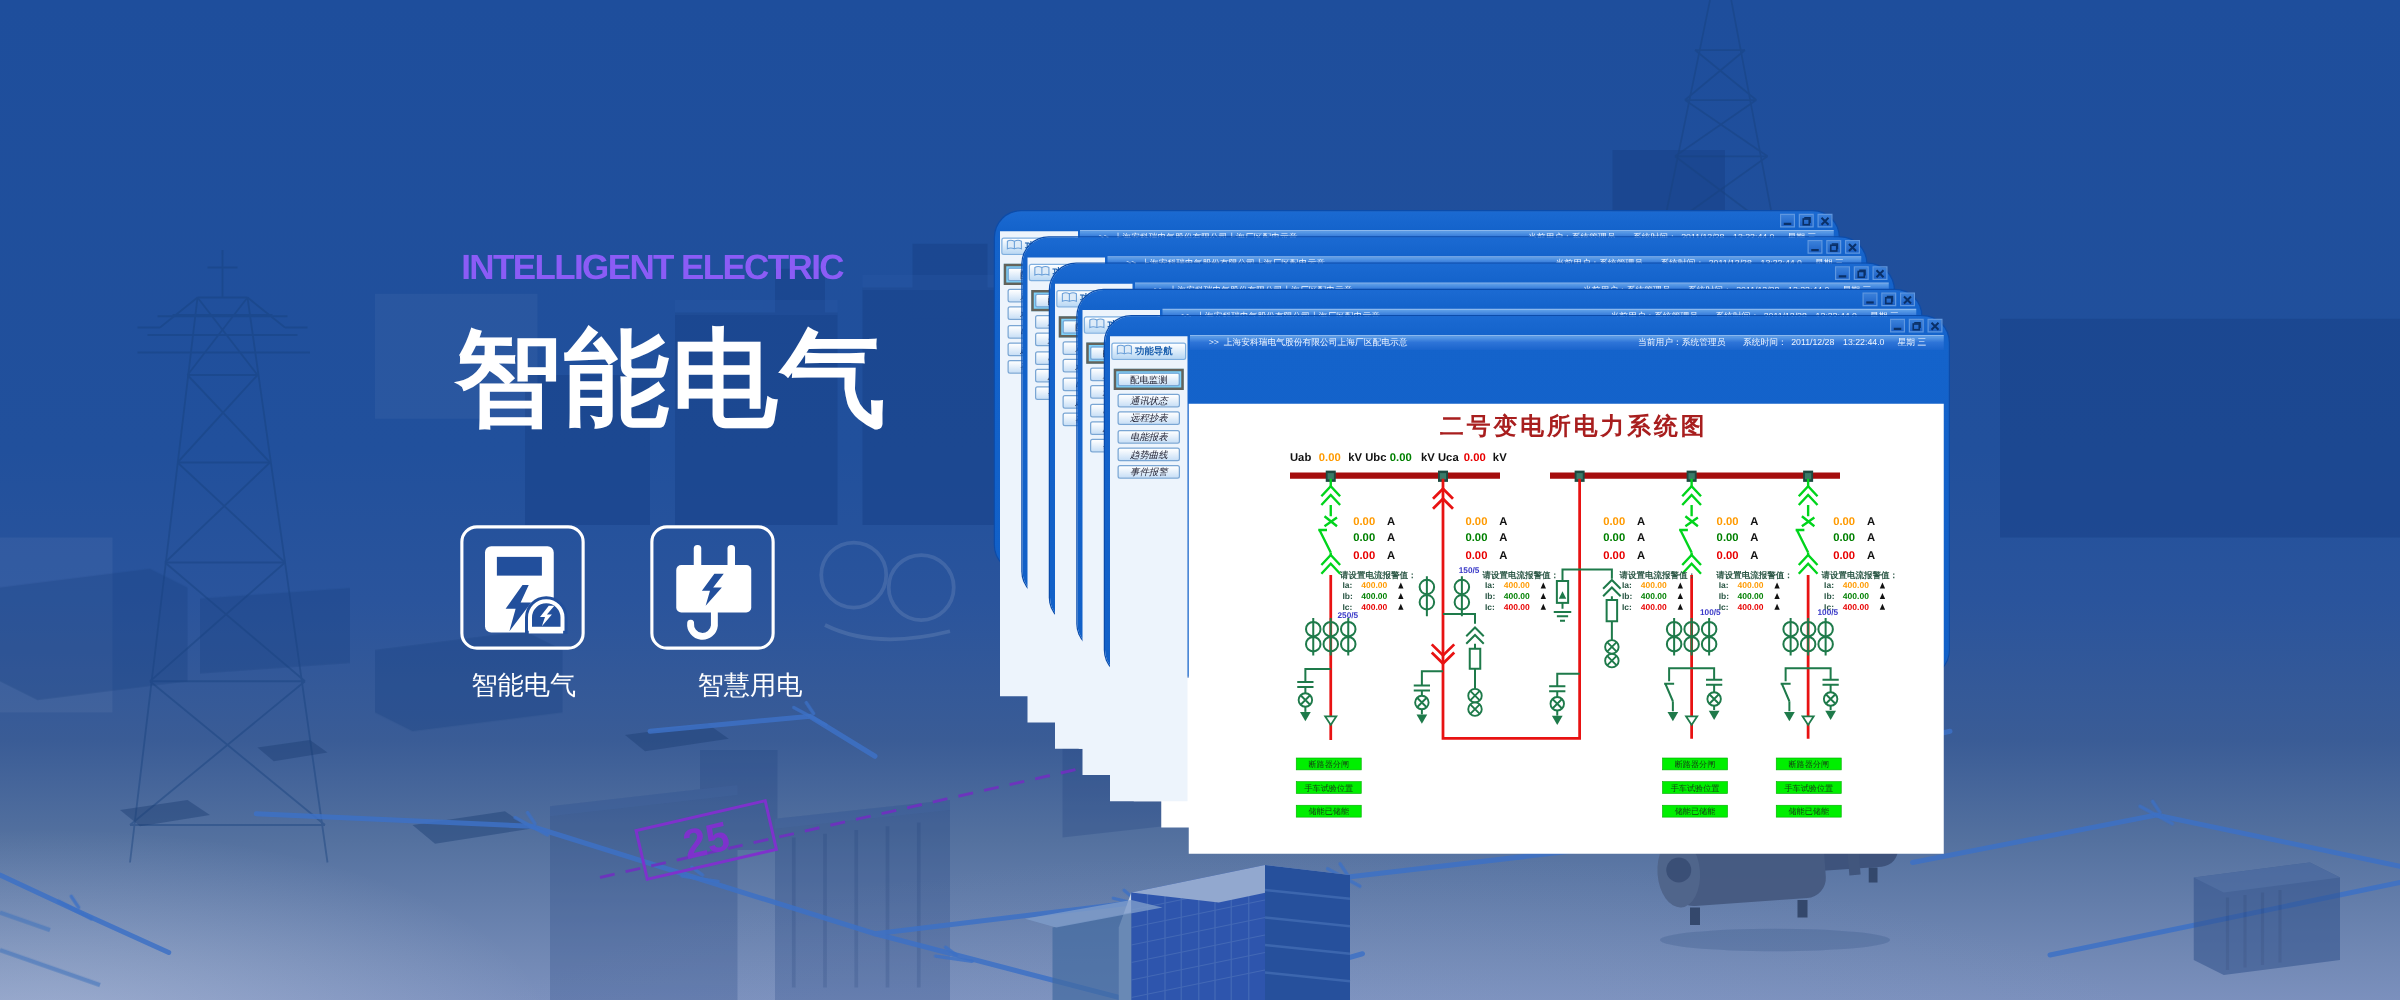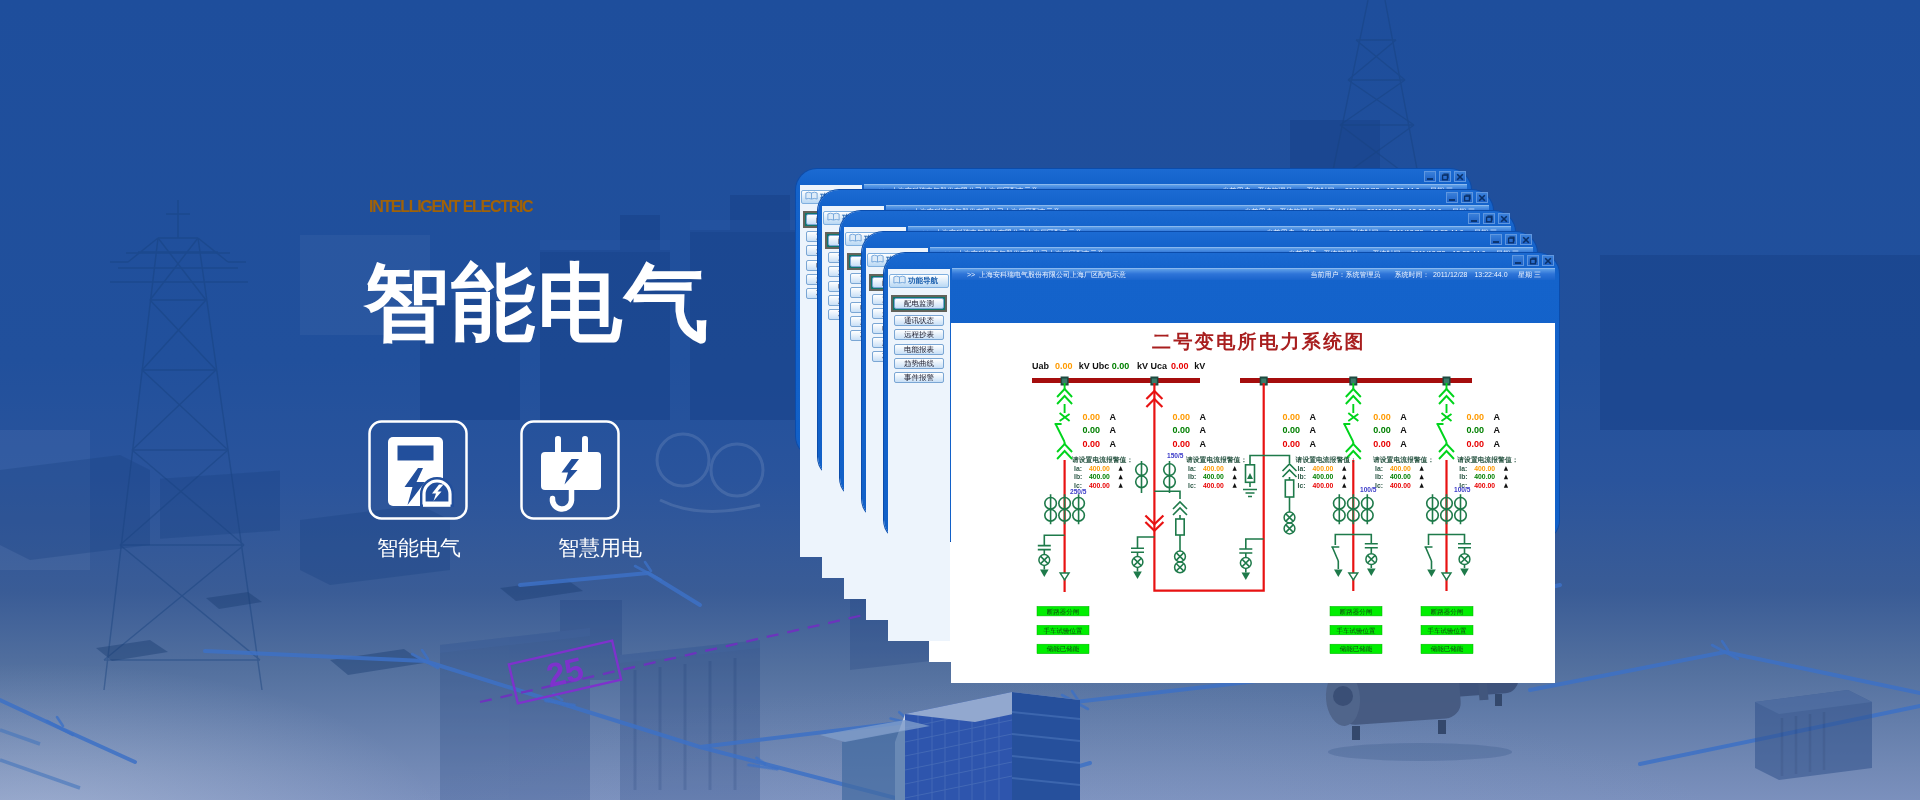--- a/index.html
+++ b/index.html
@@ -3,37 +3,37 @@
 <style>
 * { margin:0; padding:0; box-sizing:border-box; }
 html,body { width:1920px; height:800px; overflow:hidden; }
 body { position:relative; font-family:"Liberation Sans",sans-serif;
   background:
     radial-gradient(ellipse 650px 260px at 2% 103%, rgba(230,236,246,0.30), rgba(230,236,246,0) 62%),
     radial-gradient(ellipse 1100px 320px at 55% 112%, rgba(150,172,212,0.22), rgba(150,172,212,0) 68%),
     linear-gradient(180deg, #1e4e9c 0%, #21509c 45%, #2a549c 60%, #3a5c96 74%, #54719f 84%, #7289b5 96%, #7b90bd 100%);
 }
 .bgart { position:absolute; left:0; top:0; }
-.entext { position:absolute; left:369px; top:198px; color:#a16207; font-size:16px; font-weight:bold; letter-spacing:-1.3px; }
+.entext { position:absolute; left:369px; top:198px; color:#8b5cf6; font-size:28px; font-weight:bold; letter-spacing:-1.3px; }
 .cntext { position:absolute; left:364px; top:246px; color:#fff; font-size:85px; font-weight:bold; letter-spacing:1.6px; }
 .card { position:absolute; top:420px; width:100px; height:100px; }
 .clabel { position:absolute; top:534px; color:#fff; font-size:21px; letter-spacing:0; }
 
 .win { position:absolute; width:675px; height:288px; background:linear-gradient(#1b6ad2 0px, #1463cb 15px, #1160c8 100%); box-shadow:0 0 0 1px #0b4cab;border-radius:21px; }
 .tbtn { position:absolute; top:2px; width:12px; height:11px; background:linear-gradient(#3a80da,#1d61c6); border:1px solid #5f97e0; line-height:7px; text-align:center; }
 .tbtn svg { vertical-align:top; margin-top:1px; }
 .hs { position:absolute; left:68px; top:15px; width:603px; height:12px; background:linear-gradient(#5fa0e8 0%, #2e74d8 45%, #1a64cc 100%); border-top:1px solid #8ab8ee; color:#f0f6ff; font-size:7px; line-height:11px; white-space:nowrap; }
 .hl { position:absolute; left:15px; }
 .hr { position:absolute; right:14px; }
 .sb { position:absolute; left:4px; top:16px; width:62px; height:372px; background:#edf4fc; }
 .sbh { margin:4.5px 1px 0 1px; height:14px; background:linear-gradient(#ffffff,#b9d8f4); border:1px solid #7fafdf; border-radius:2px; color:#1a5fae; font-size:7.5px; font-weight:bold; line-height:12px; white-space:nowrap; }
 .sbh svg { vertical-align:-2px; margin:0 2px 0 3px; }
-.sel { margin:7px auto 0 auto; width:56px; border:2px solid #63635b; background:#0f766e; padding:1px;font-family:Liberation Serif, serif; }
+.sel { margin:7px auto 0 auto; width:56px; border:2px solid #63635b; background:#7dd3fc; padding:1px;font-family:Liberation Serif, serif; }
 .nbtn { width:50px; height:11px; margin:0 auto; background:linear-gradient(#ffffff 0%,#e7f1fb 45%,#c8dff6 100%); border:1px solid #7aa6d4; border-radius:2px; color:#223; font-size:7.5px; line-height:10px; text-align:center; white-space:nowrap; }
-.nb2 { margin-top:3.4px; }
+.nb2 { margin-top:3.4px;font-style:italic; }
 .cv { position:absolute; left:67px; top:27px; width:604px; height:360px; background:#fff;margin-top:43px; }
 </style></head>
 <body>
 <svg class="bgart" width="1920" height="800" viewBox="0 0 1920 800">
 <g fill="#19438a" opacity="0.6">
 <rect x="540" y="250" width="130" height="170"></rect>
       <rect x="620" y="215" width="40" height="60"></rect>
 <rect x="690" y="230" width="180" height="190"></rect>
       <rect x="730" y="195" width="60" height="60"></rect>
 <rect x="880" y="210" width="170" height="210"></rect>

